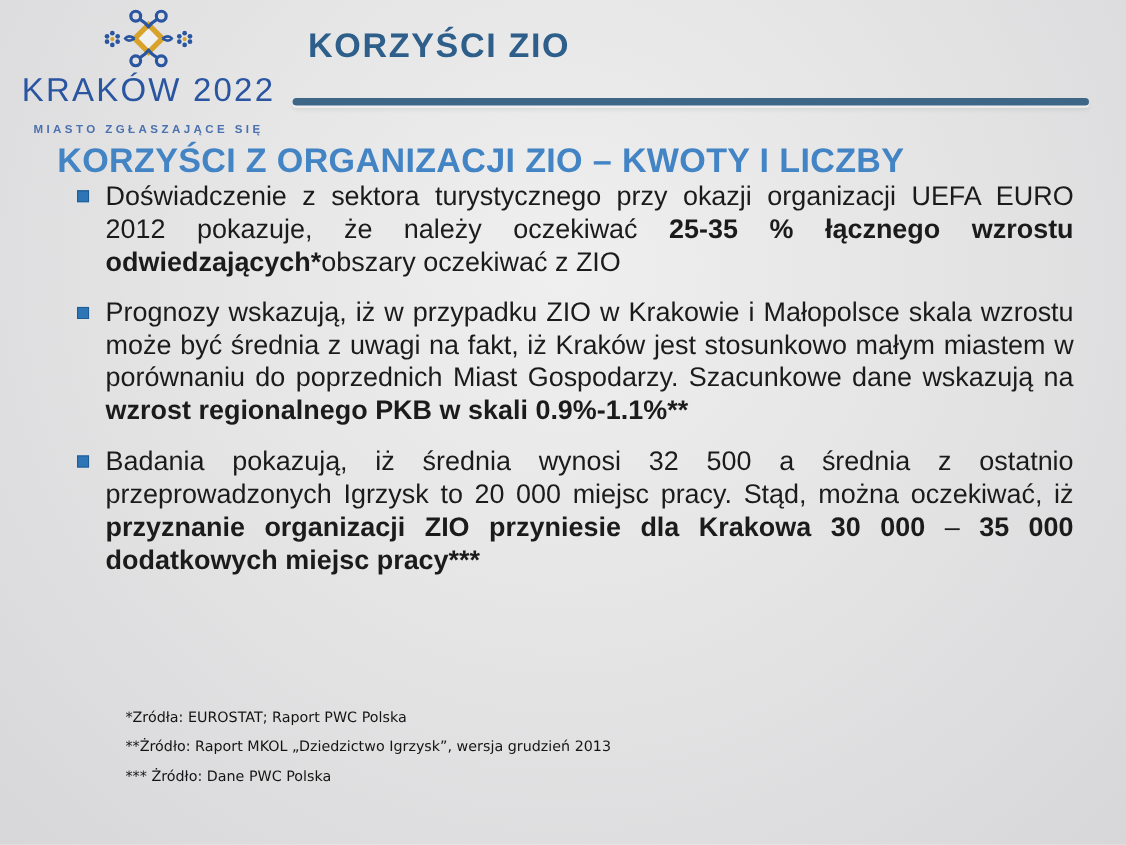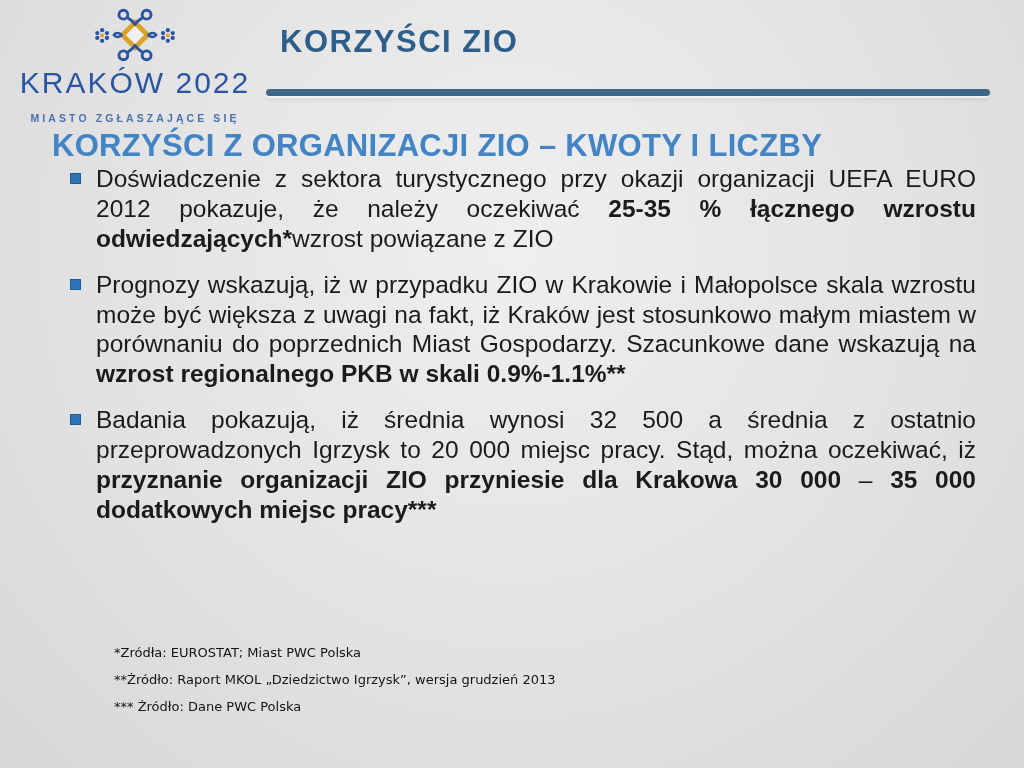--- a/index.html
+++ b/index.html
@@ -133,24 +133,24 @@
     <div class="logo-title">KRAKÓW 2022</div>
     <div class="logo-subtitle">MIASTO ZGŁASZAJĄCE SIĘ</div>
   </div>
 
   <h1 class="page-title">KORZYŚCI ZIO</h1>
   <div class="title-divider"></div>
 
   <h2 class="section-heading">KORZYŚCI Z ORGANIZACJI ZIO – KWOTY I LICZBY</h2>
 
   <ul class="bullet-list" id="bullet-list">
-      <li class="bullet"><span class="marker"></span><span>Doświadczenie z sektora turystycznego przy okazji organizacji UEFA EURO 2012 pokazuje, że należy oczekiwać </span><span class="b">25-35 % łącznego wzrostu odwiedzających*</span><span>wzrost powiązane z ZIO</span></li>
-      <li class="bullet"><span class="marker"></span><span>Prognozy wskazują, iż w przypadku ZIO w Krakowie i Małopolsce skala wzrostu może być większa z uwagi na fakt, iż Kraków jest stosunkowo małym miastem w porównaniu do poprzednich Miast Gospodarzy. Szacunkowe dane wskazują na </span><span class="b">wzrost regionalnego PKB w skali 0.9%-1.1%**</span></li>
+      <li class="bullet"><span class="marker"></span><span>Doświadczenie z sektora turystycznego przy okazji organizacji UEFA EURO 2012 pokazuje, że należy oczekiwać </span><span class="b">25-35 % łącznego wzrostu odwiedzających*</span><span>obszary oczekiwać z ZIO</span></li>
+      <li class="bullet"><span class="marker"></span><span>Prognozy wskazują, iż w przypadku ZIO w Krakowie i Małopolsce skala wzrostu może być średnia z uwagi na fakt, iż Kraków jest stosunkowo małym miastem w porównaniu do poprzednich Miast Gospodarzy. Szacunkowe dane wskazują na </span><span class="b">wzrost regionalnego PKB w skali 0.9%-1.1%**</span></li>
       <li class="bullet"><span class="marker"></span><span>Badania pokazują, iż średnia wynosi 32 500 a średnia z ostatnio przeprowadzonych Igrzysk to 20 000 miejsc pracy. Stąd, można oczekiwać, iż </span><span class="b">przyznanie organizacji ZIO przyniesie dla Krakowa 30 000 </span><span>– </span><span class="b">35 000 dodatkowych miejsc pracy***</span></li>
     </ul>
 
   <div class="footnotes" id="footnotes">
-      <p class="footnote">*Zródła: EUROSTAT; Miast PWC Polska</p>
+      <p class="footnote">*Zródła: EUROSTAT; Raport PWC Polska</p>
       <p class="footnote">**Żródło: Raport MKOL „Dziedzictwo Igrzysk”, wersja grudzień 2013</p>
       <p class="footnote">*** Żródło: Dane PWC Polska</p>
     </div>
 
 </div>
 
 </body></html>

